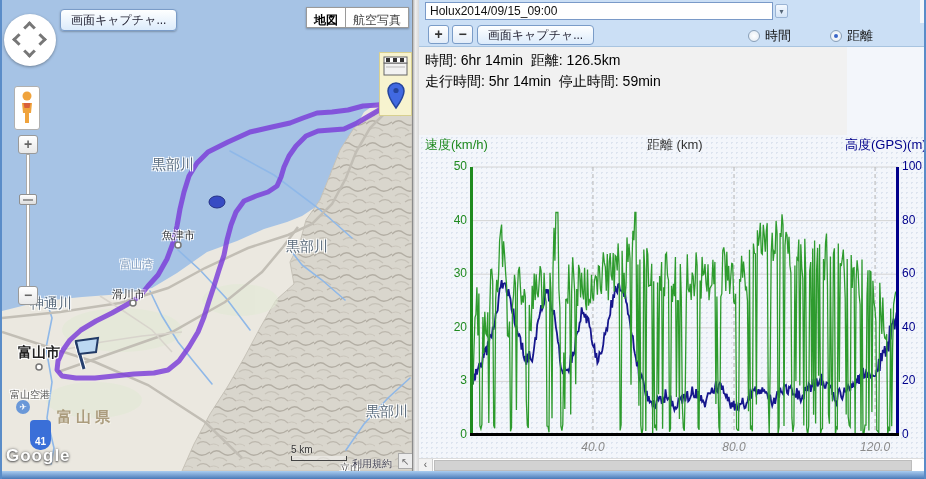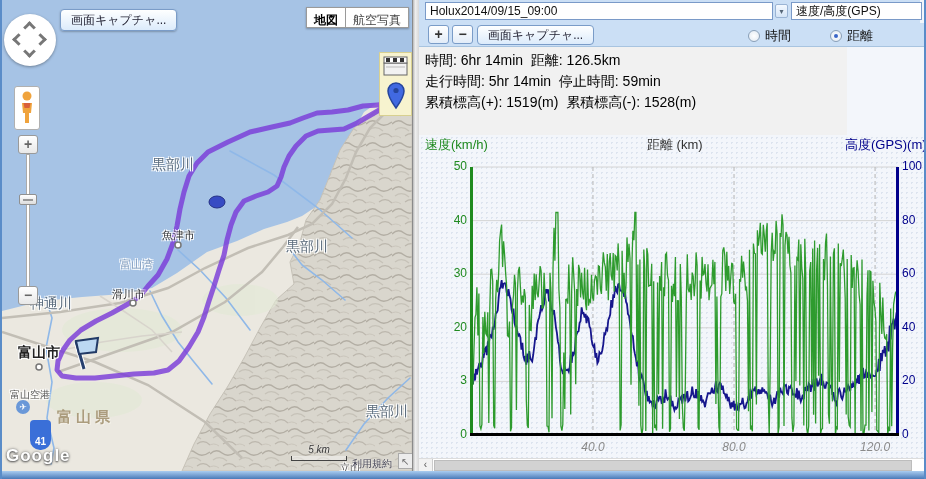--- a/index.html
+++ b/index.html
@@ -45,21 +45,21 @@
   #map-type { position:absolute; right:3px; top:7px; display:flex; box-shadow:0 1px 2px rgba(0,0,0,.3); }
   #map-type .mt { background:#fff; border:1px solid #9a9a9a; height:21px; line-height:19px; font-size:12px; padding:3px 7px; }
   #map-type .mt.sel { font-weight:bold; color:#000; }
   #map-type .mt.unsel { color:#444; border-left:none; }
   #overlay-box { position:absolute; right:0px; top:52px; width:33px; height:64px; background:#f7f3cf;
                  border:1px solid #d8d090; text-align:center; padding-top:2px; }
   #map-footer { position:absolute; left:0; top:0; width:100%; height:100%; pointer-events:none; }
   #g-logo { position:absolute; left:4px; top:446px; font-size:17px; font-weight:bold; color:#fff; letter-spacing:1px;
             text-shadow:0 1px 2px #555, 0 0 3px #777; }
   #attrib { position:absolute; left:118px; top:459px; font-size:9px; color:#444; text-shadow:0 0 2px #fff; }
-  #scale-wrap { position:absolute; left:289px; top:444px; width:56px; text-align:center;font-style:italic; }
+  #scale-wrap { position:absolute; left:289px; top:444px; width:56px; text-align:left; }
   #scale-label { font-size:10px; color:#333; text-shadow:0 0 2px #fff; }
   #scale-bar { margin-top:1px; height:5px; border:1px solid #444; border-top:none; background:rgba(255,255,255,.4); }
   #terms { position:absolute; left:350px; top:457px; font-size:10px; color:#445; text-shadow:0 0 2px #fff; }
   #corner-btn { position:absolute; left:396px; top:453px; width:15px; height:16px; background:#ececec;
                 border:1px solid #aaa; color:#666; font-size:10px; text-align:center; line-height:15px; }
   
   #splitter { position:absolute; left:410px; top:0; width:7px; height:471px;
               background:linear-gradient(90deg,#b9b9b9,#efefef 40%,#d7d7d7); border-left:1px solid #8a8a8a; }
   
   #right-panel { position:absolute; left:417px; top:0; width:505px; height:471px; background:#f3f6fb; overflow:hidden; }
@@ -226,39 +226,37 @@
       <div id="corner-btn" style="pointer-events:auto">↖</div>
     </div>
   </div>
 
   <div id="splitter"></div>
 
   <div id="right-panel">
     <div id="row1">
       <div id="track-combo">Holux2014/09/15_09:00</div>
       <div id="combo-arrow">▾</div>
-      <div id="type-field">速度/高度(GPS)</div>
     </div>
     <div id="row2">
       <div class="pm-btn" style="left:9px">+</div>
       <div class="pm-btn" style="left:33px">−</div>
       <button id="chart-capture">画面キャプチャ...</button>
       <div class="radio-wrap" style="left:329px">
         <span class="radio"></span>
         <span>時間</span>
       </div>
       <div class="radio-wrap" style="left:411px">
         <span class="radio sel"></span>
         <span>距離</span>
       </div>
     </div>
     <div id="stats">
       <div>時間: 6hr 14min  距離: 126.5km</div>
       <div>走行時間: 5hr 14min  停止時間: 59min</div>
-      <div>累積標高(+): 1519(m)  累積標高(-): 1528(m)</div>
     </div>
 
     <div id="chart-area">
       <span class="axis-title" style="left: 6px; color: rgb(31, 138, 31);">速度(km/h)</span>
       <span class="axis-title" style="left:228px; color:#333">距離 (km)</span>
       <span class="axis-title" style="left: 426px; color: rgb(0, 0, 139);">高度(GPS)(m)</span>
       <svg id="chart-svg" width="505" height="323">
         <defs>
             <clipPath id="plotclip">
               <rect x="51" y="28" width="430" height="274"></rect>

